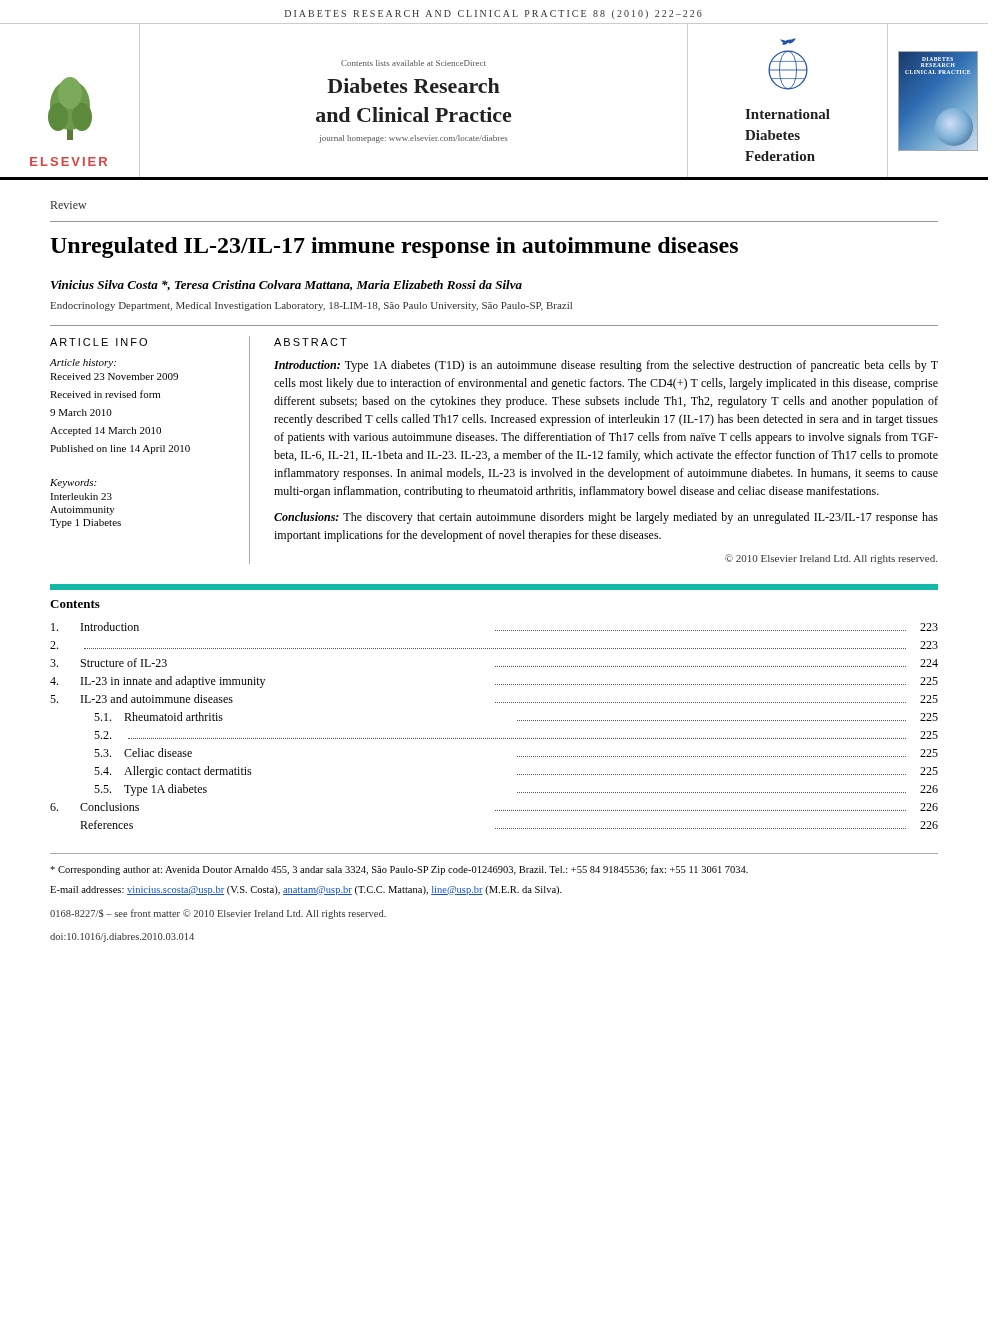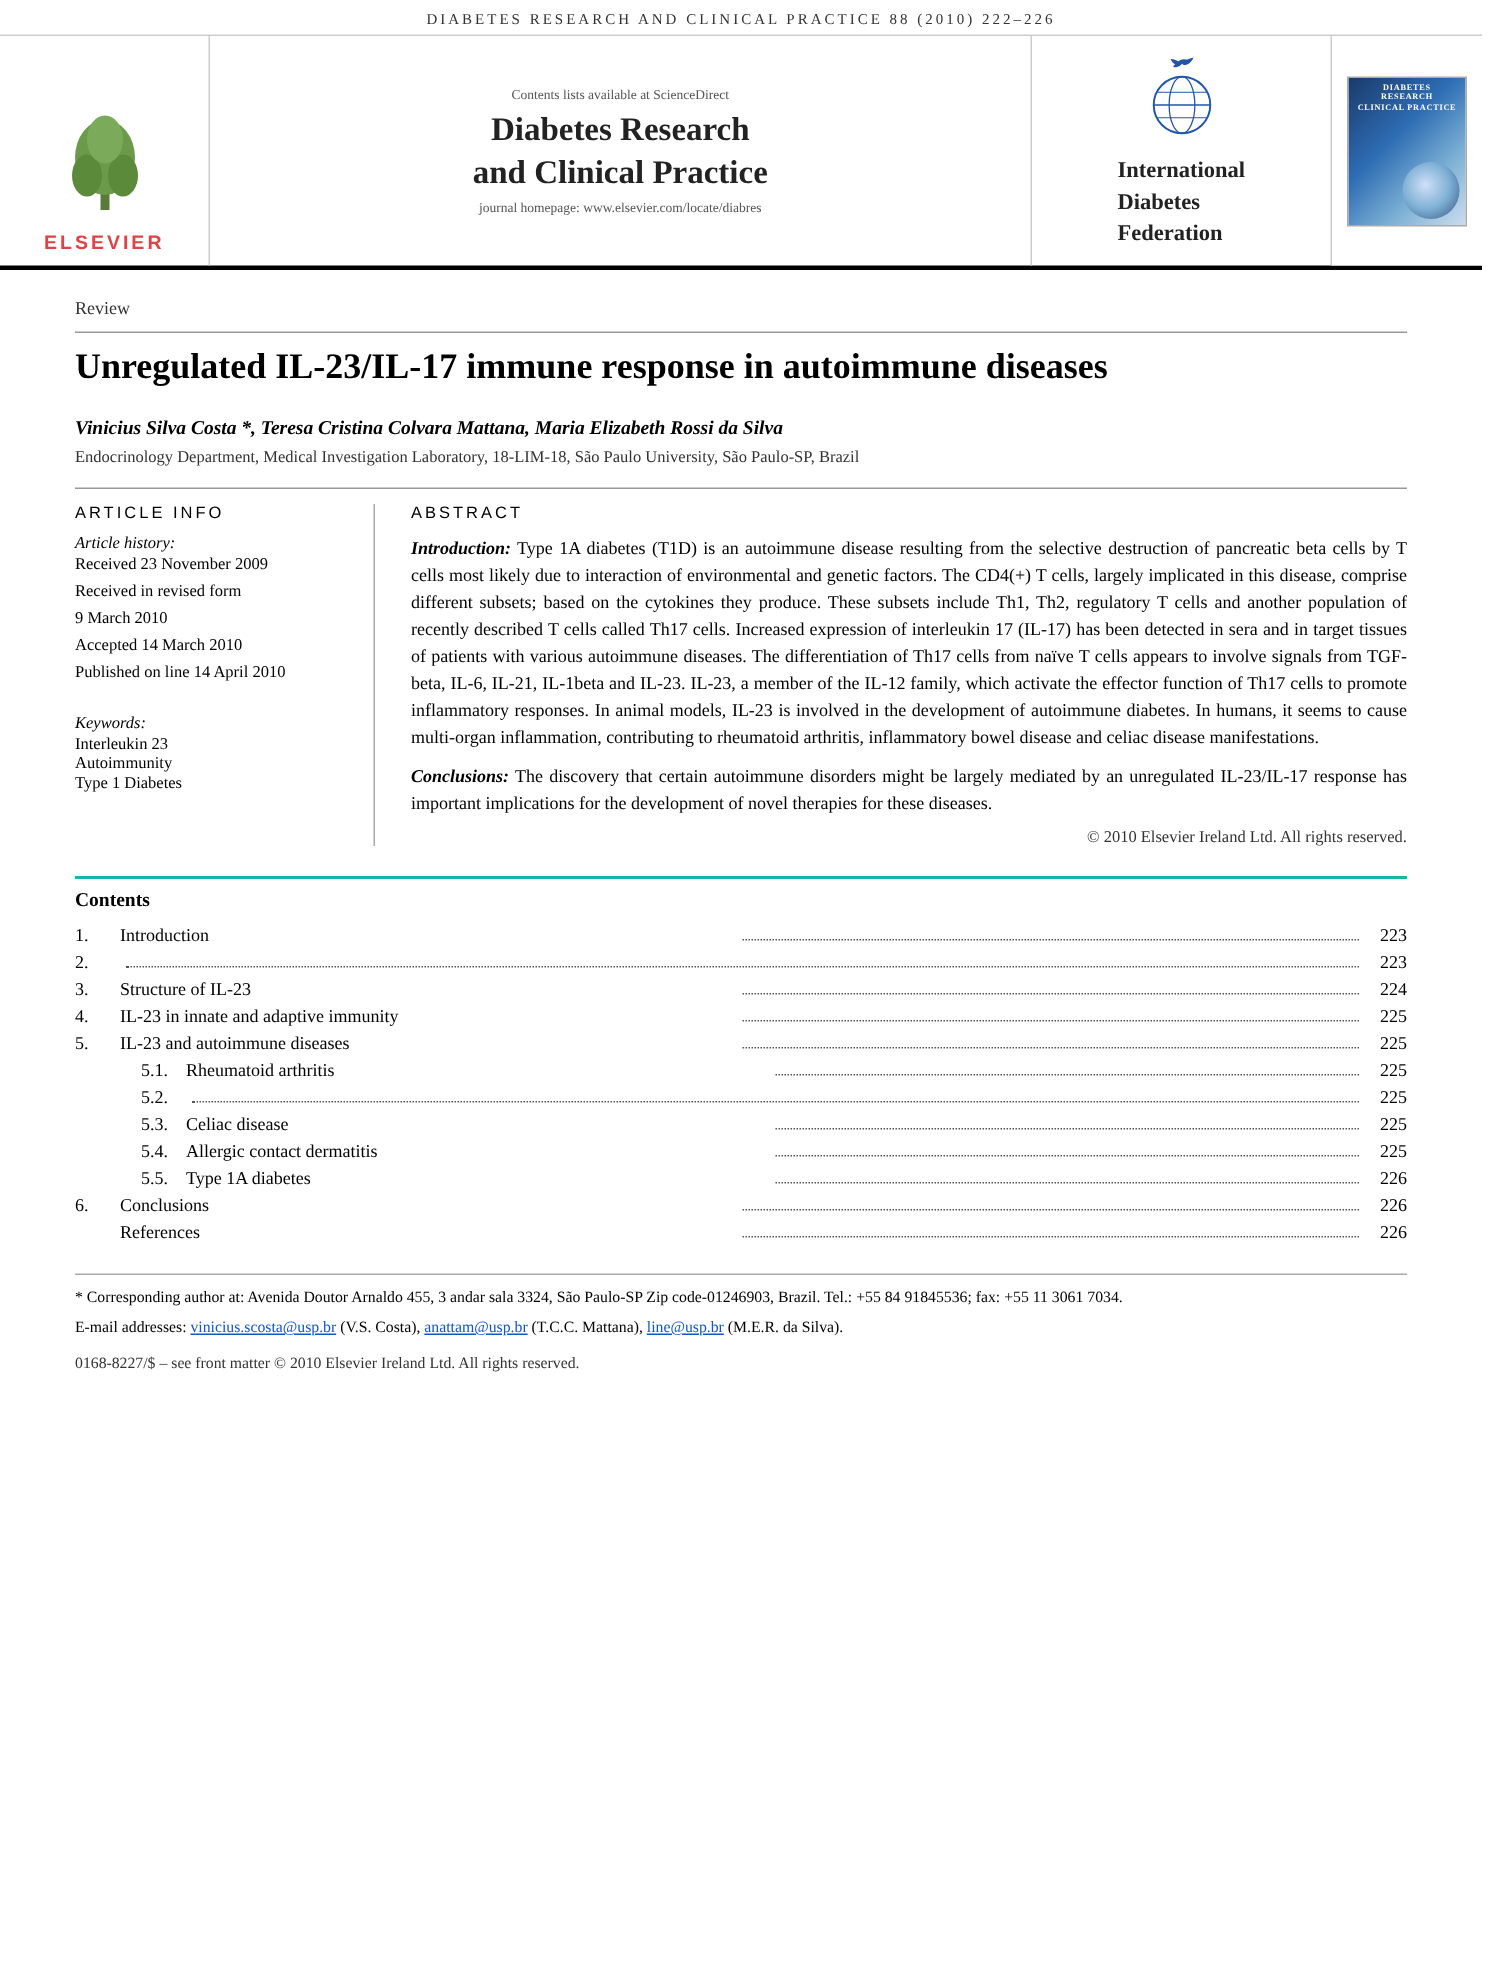--- a/index.html
+++ b/index.html
@@ -239,21 +239,21 @@
     .copyright {
       font-size: 11px;
       text-align: right;
       margin-top: 8px;
       color: #333;
     }
     
     .contents-section {
       margin-top: 20px;
       padding-top: 6px;
-      border-top: 2px solid #14b8a6;
+      border-top: 6px solid #14b8a6;
     }
     .contents-heading {
       font-size: 13px;
       font-weight: bold;
       margin-bottom: 8px;
     }
     .toc-item {
       display: flex;
       align-items: baseline;
       font-size: 12px;
@@ -494,17 +494,18 @@
 
     <div class="footnotes">
       <div>* Corresponding author at: Avenida Doutor Arnaldo 455, 3 andar sala 3324, São Paulo-SP Zip code-01246903, Brazil. Tel.: +55 84 91845536; fax: +55 11 3061 7034.</div>
       <div style="margin-top:4px;">
         E-mail addresses: <span class="email-link">vinicius.scosta@usp.br</span>
         (V.S. Costa), <span class="email-link">anattam@usp.br</span>
         (T.C.C. Mattana), <span class="email-link">line@usp.br</span>
         (M.E.R. da Silva).
       </div>
       <div class="footer-info">0168-8227/$ – see front matter © 2010 Elsevier Ireland Ltd. All rights reserved.</div>
+      <div class="footer-info">doi:10.1016/j.diabres.2010.03.014</div>
     </div>
 
   </div>
 
 </div>
 
 </body></html>

